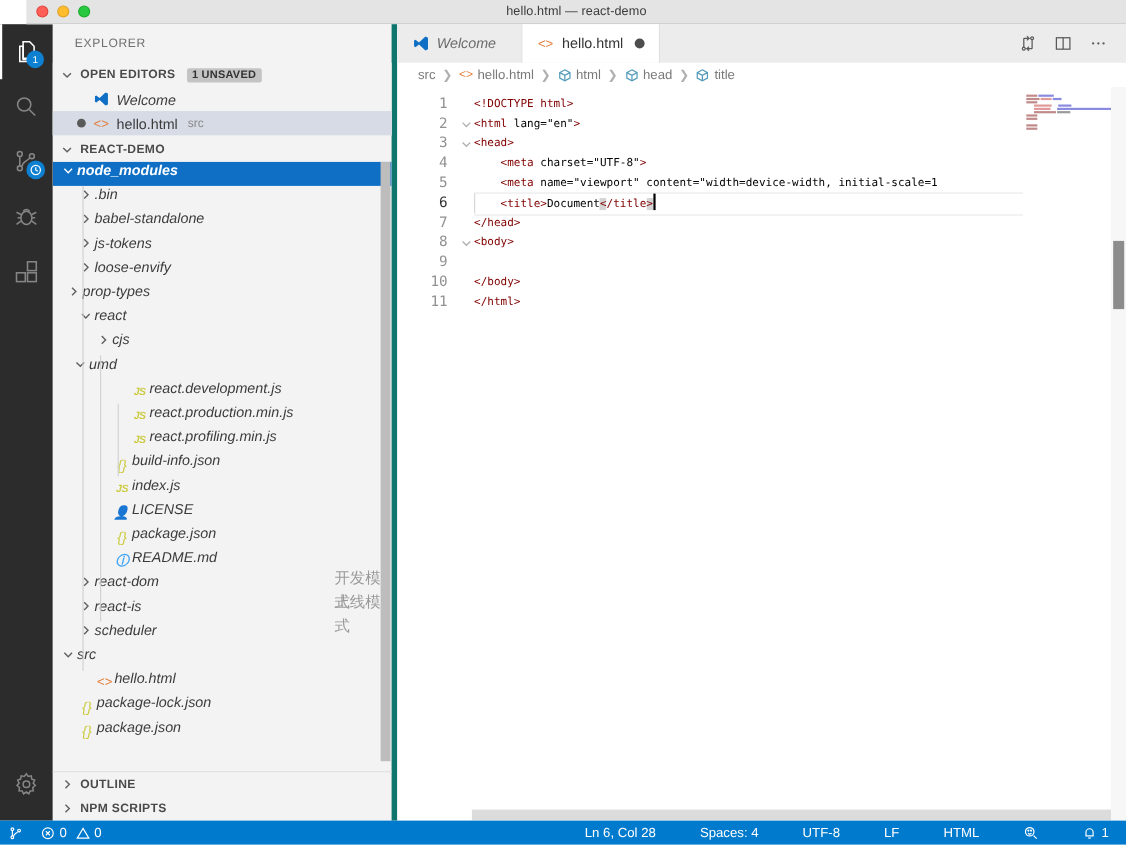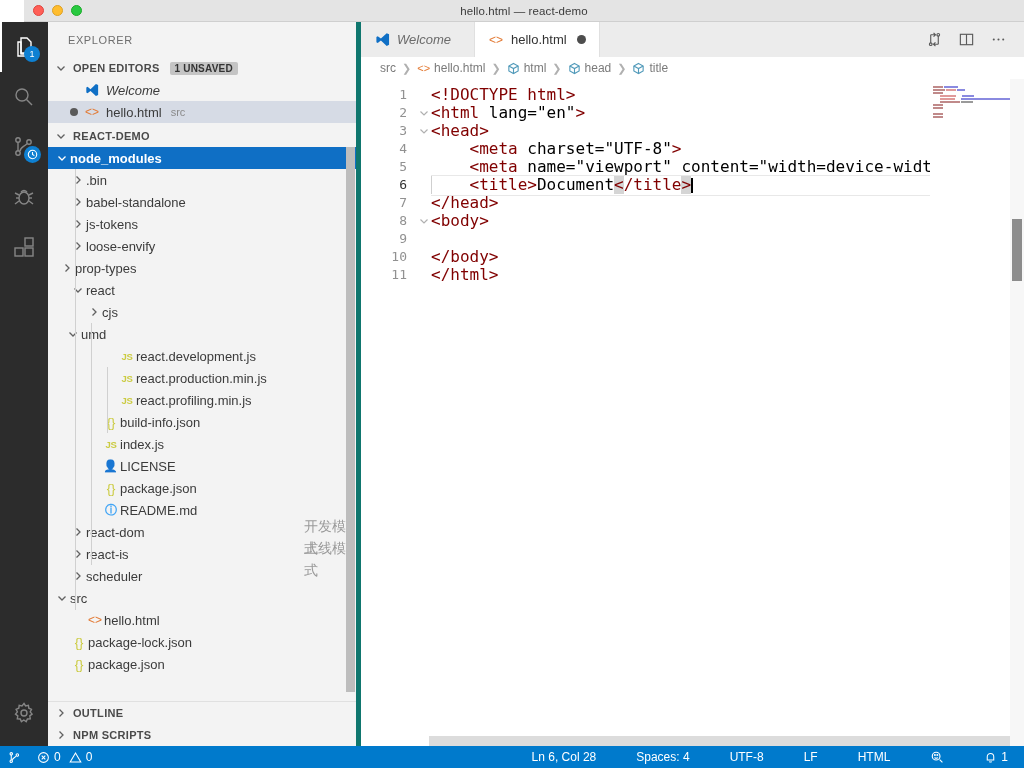--- a/index.html
+++ b/index.html
@@ -81,22 +81,22 @@
     font-size: 13px; color: #3b3b3b; cursor: pointer;
   }
   .oe-row.selected { background: #d6dbe5; }
   .oe-row .dirty { width: 8px; height: 8px; border-radius: 50%; background: #5a5a5a; flex: none; }
   .oe-row .spacer8 { width: 8px; flex: none; }
   .oe-label.italic { font-style: italic; }
   .oe-sub { color: #8a8a8a; font-size: 11px; margin-left: 4px; }
 
   .tree { flex: 1; overflow: hidden; position: relative; }
   .row {
-    height: 22px; display: flex; align-items: center; font-size: 13px;
-    color: #3b3b3b; cursor: pointer; white-space: nowrap; position: relative;
+    height: 22px; display: flex; font-size: 13px;
+    color: #3b3b3b; cursor: pointer; white-space: nowrap; position: relative; font-style: italic;
   }
   .row.selected { background: #0f6fc5; color: #fff; font-weight: bold; }
   .row .twisty { width: 16px; height: 16px; flex: none; display: inline-flex;
                  align-items: center; justify-content: center; }
   .row .twisty svg { stroke: #616161; fill: none; stroke-width: 1.3; }
   .row.selected .twisty svg { stroke: #fff; }
   .ficon { width: 18px; flex: none; display: inline-flex; align-items: center;
            justify-content: center; font-size: 11px; font-weight: bold; }
   .ficon.js { color: #cbcb41; font-size: 9.5px; letter-spacing: -.3px; }
   .ficon.json { color: #cbcb41; font-size: 13px; font-weight: normal; }
@@ -142,21 +142,21 @@
 
   .code-area { flex: 1; display: flex; position: relative; min-height: 0; overflow: hidden;
                font-family: "DejaVu Sans Mono", monospace; }
   .gutter { width: 56px; flex: none; text-align: right; padding-top: 7px;
             font-size: 13px; color: #919191; line-height: 18px; user-select: none; }
   .gutter .ln { padding-right: 10px; position: relative; }
   .gutter .ln.cur { color: #333; }
   .folds { width: 14px; flex: none; padding-top: 7px; }
   .fold { height: 18px; display: flex; align-items: center; justify-content: center; cursor: pointer; }
   .fold svg { stroke: #b0b0b0; fill: none; stroke-width: 1.2; }
-  .lines { flex: 1; padding-top: 7px; font-size: 16px; line-height: 18px;
+  .lines { flex: 1; padding-top: 7px; font-size: 10px; line-height: 18px;
            white-space: pre; overflow: hidden; position: relative; }
   .line { height: 18px; position: relative; }
   .line.current::before {
     content: ""; position: absolute; left: -70px; right: -400px; top: -1px; height: 19px;
     border-top: 1px solid #e8e8e8; border-bottom: 1px solid #e8e8e8; pointer-events: none;
   }
   .tok-tag { color: #800000; }
   .tok-txt { color: #000; }
   .tok-doctype { color: #800000; }
   .sel { background: #d5d5d5; }

